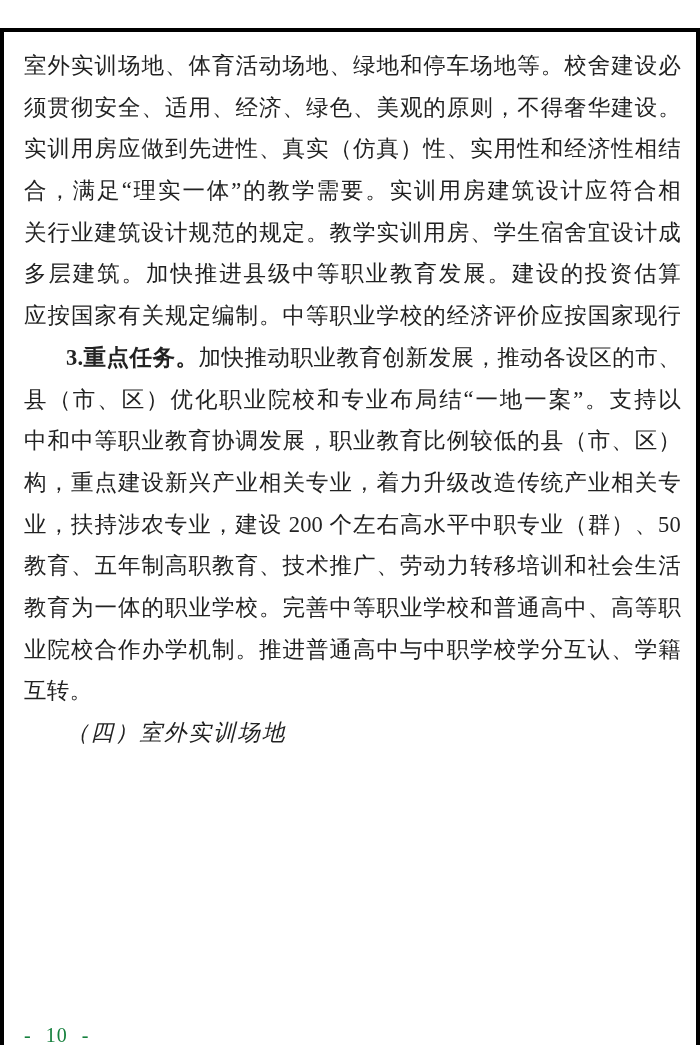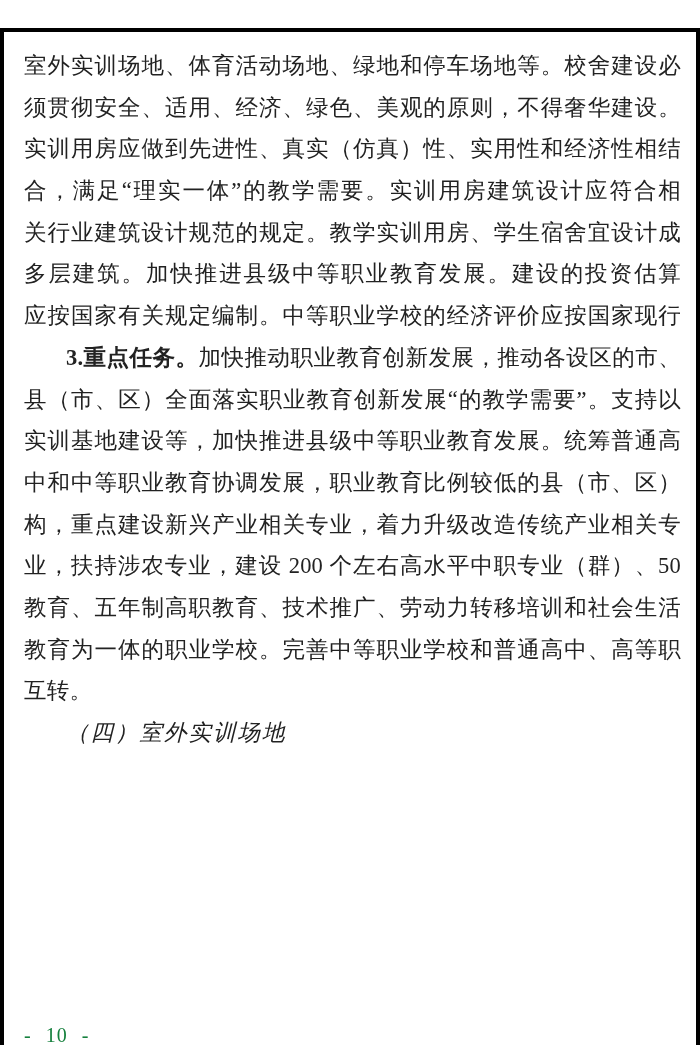--- a/index.html
+++ b/index.html
@@ -63,27 +63,27 @@
     <div class="ln j">室外实训场地、体育活动场地、绿地和停车场地等。校舍建设必</div>
     <div class="ln j">须贯彻安全、适用、经济、绿色、美观的原则，不得奢华建设。</div>
     <div class="ln j">实训用房应做到先进性、真实（仿真）性、实用性和经济性相结</div>
     <div class="ln j">合，满足“理实一体”的教学需要。实训用房建筑设计应符合相</div>
     <div class="ln j">关行业建筑设计规范的规定。教学实训用房、学生宿舍宜设计成</div>
     <div class="ln j">多层建筑。加快推进县级中等职业教育发展。建设的投资估算</div>
     <div class="ln j">应按国家有关规定编制。中等职业学校的经济评价应按国家现行</div>
 
     <div class="ln j ind"><span class="lead">3.重点任务。</span><span>加快推动职业教育创新发展，推动各设区的市、</span></div>
 
-    <div class="ln j">县（市、区）全面落实职业教育创新发展“的教学需要”。支持以</div>
-    <div class="ln j">实训基地建设等，加快推进县级中等职业教育发展。统筹普通高</div>
+    <div class="ln j">县（市、区）优化职业院校和专业布局结“一地一案”。支持以</div>
     <div class="ln j">中和中等职业教育协调发展，职业教育比例较低的县（市、区）</div>
     <div class="ln j">构，重点建设新兴产业相关专业，着力升级改造传统产业相关专</div>
     <div class="ln j">业，扶持涉农专业，建设 200 个左右高水平中职专业（群）、50</div>
     <div class="ln j">教育、五年制高职教育、技术推广、劳动力转移培训和社会生活</div>
     <div class="ln j">教育为一体的职业学校。完善中等职业学校和普通高中、高等职</div>
+    <div class="ln j">业院校合作办学机制。推进普通高中与中职学校学分互认、学籍</div>
     <div class="ln">互转。</div>
 
     <div class="ln ind kai">（四）室外实训场地</div>
 
   </div>
 
   <div class="footer">- 10 -</div>
 </div>
 
 </body></html>

